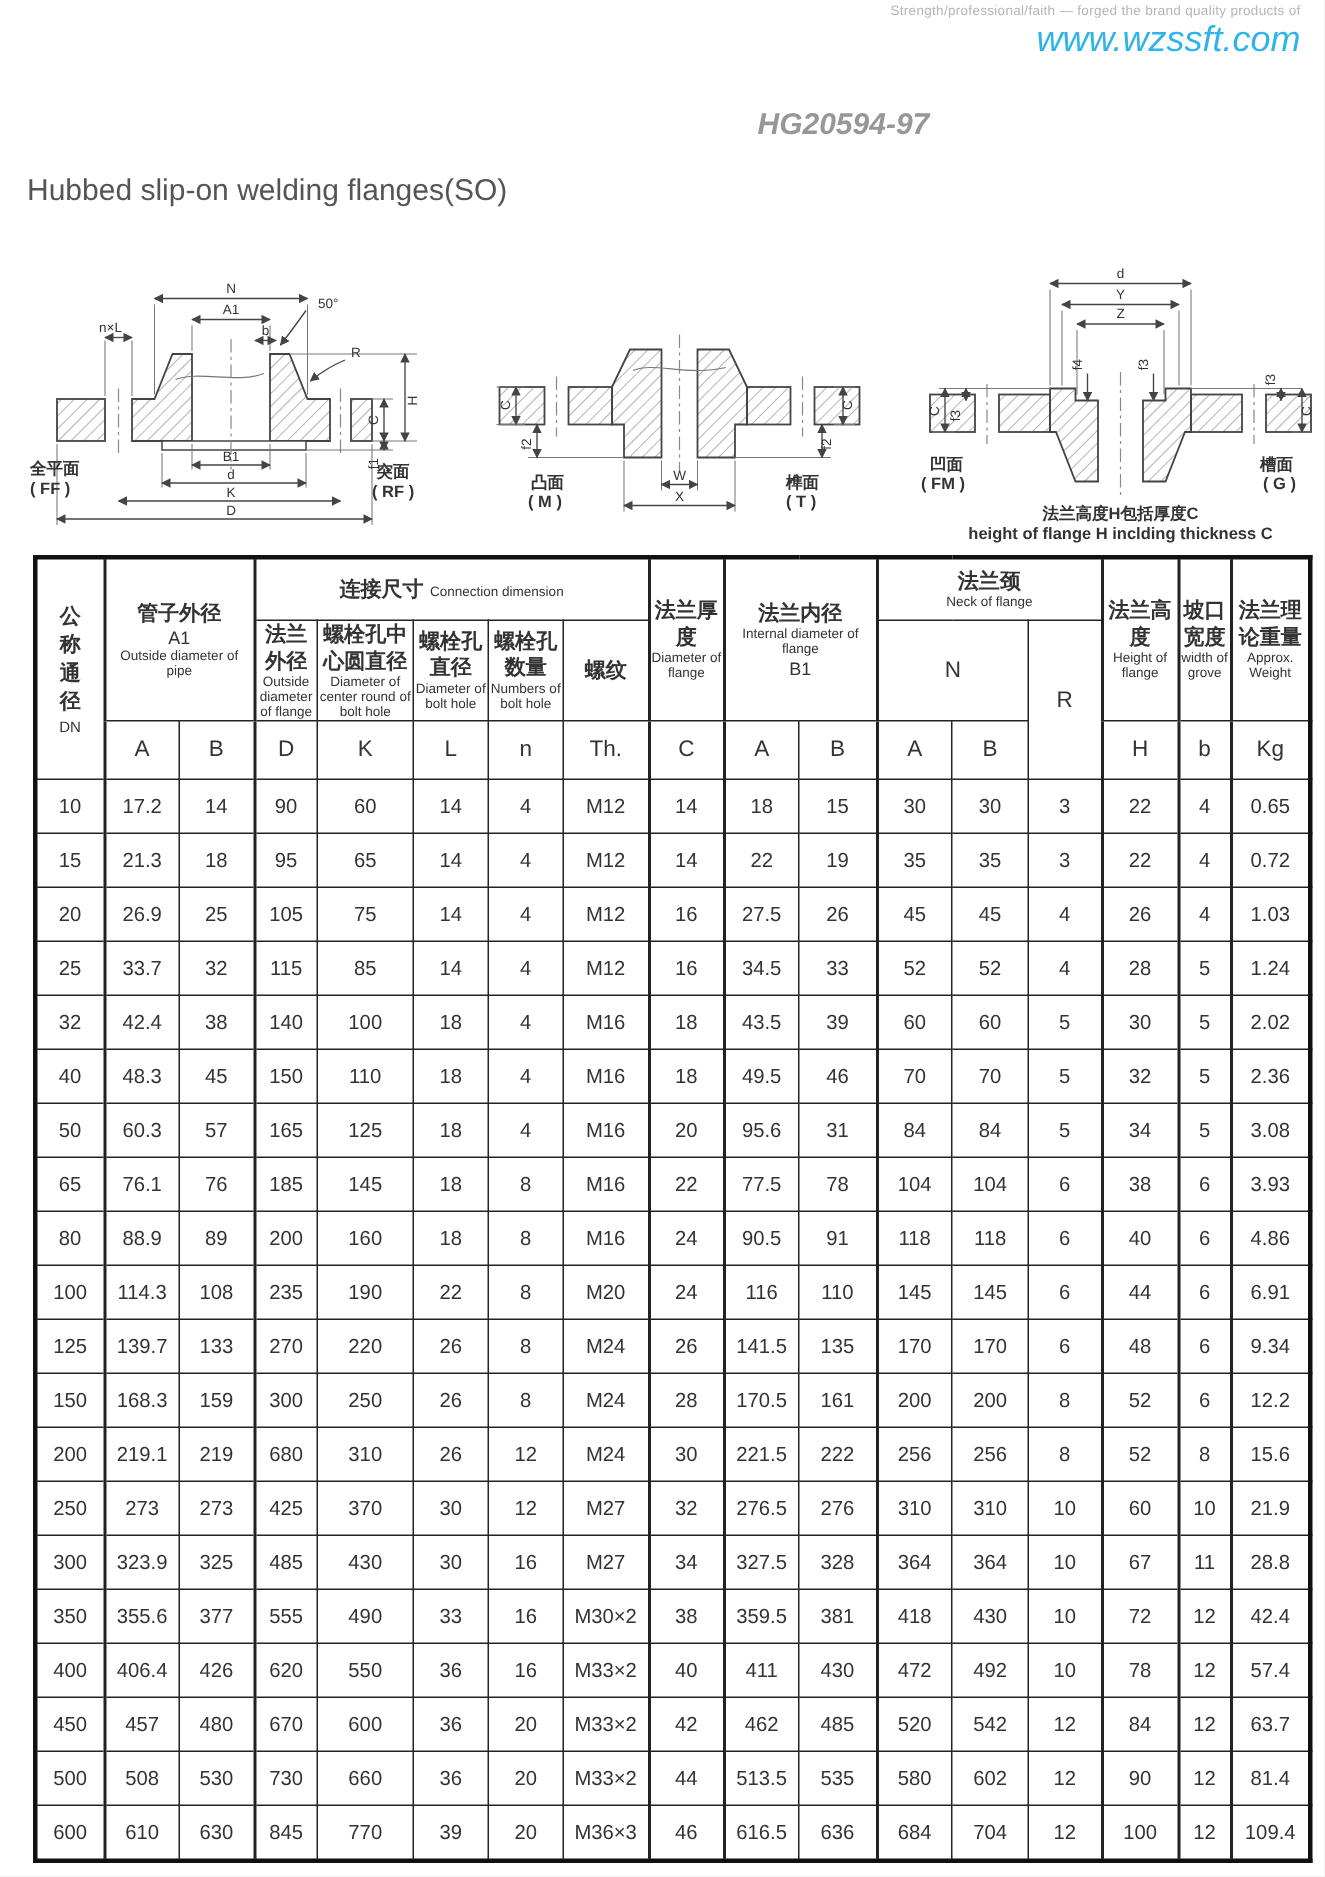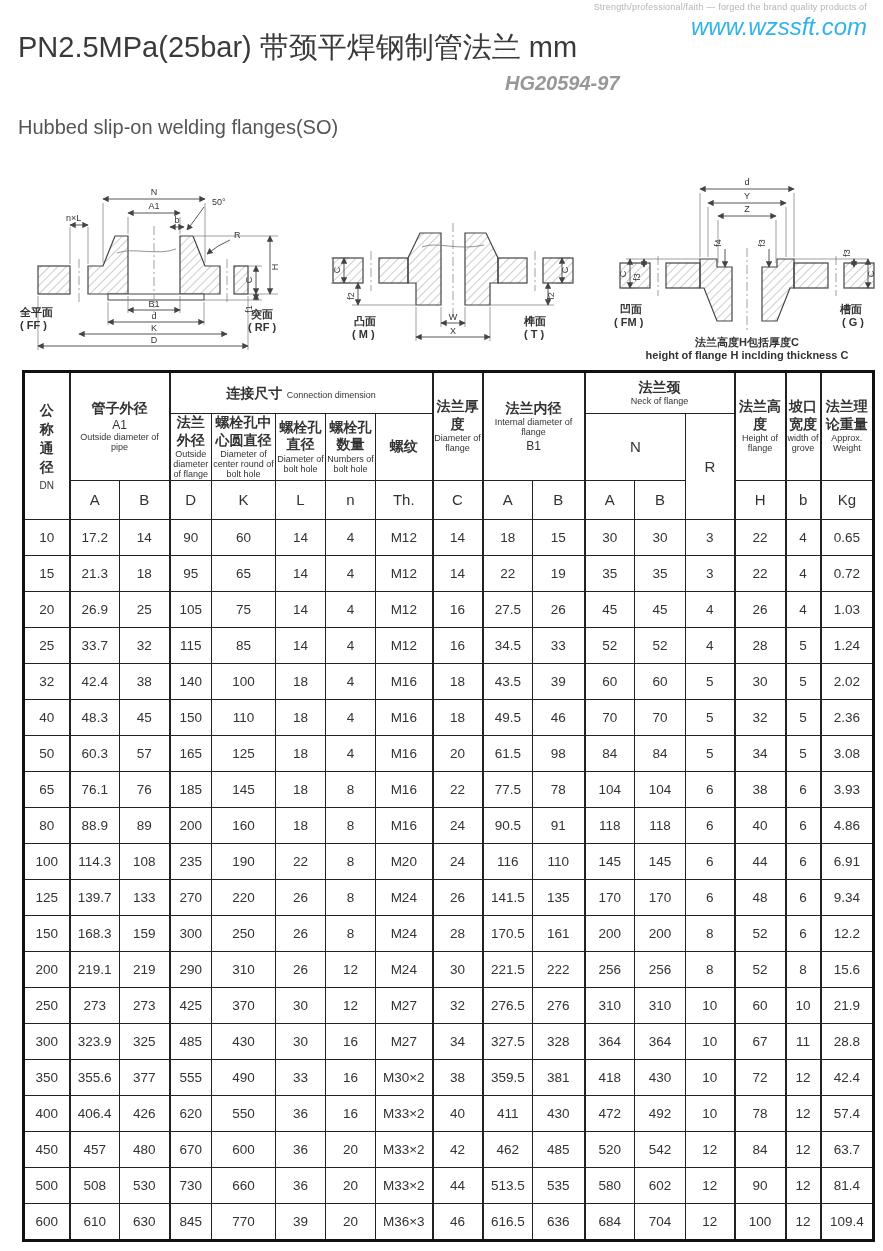--- a/index.html
+++ b/index.html
@@ -37,21 +37,20 @@
   
   .pagenum{position:absolute;top:1272px;right:20px;font-size:18px;color:#4a4a4a;}
 </style>
 </head>
 <body>
 
 <div class="page">
 
   <div class="tagline">Strength/professional/faith — forged the brand quality products of</div>
   <div class="website">www.wzssft.com</div>
-  <div class="title">PN2.5MPa(25bar) 带颈平焊钢制管法兰  mm</div>
   <div class="subtitle">Hubbed slip-on welding flanges(SO)</div>
   <div class="standard">HG20594-97</div>
 
   <div class="diagrams">
 
     <div class="diagram d1">
       <svg width="290" height="195" viewBox="0 0 290 195">
         <defs>
           <pattern id="h1" width="6" height="6" patternTransform="rotate(45)" patternUnits="userSpaceOnUse">
             <line x1="0" y1="0" x2="0" y2="6" stroke="#999" stroke-width="1"></line>
@@ -472,22 +471,22 @@
         <tr>
           <td>50</td>
           <td>60.3</td>
           <td>57</td>
           <td>165</td>
           <td>125</td>
           <td>18</td>
           <td>4</td>
           <td>M16</td>
           <td>20</td>
-          <td>61.5</td>
-          <td>98</td>
+          <td>95.6</td>
+          <td>31</td>
           <td>84</td>
           <td>84</td>
           <td>5</td>
           <td>34</td>
           <td>5</td>
           <td>3.08</td>
         </tr>
         <tr>
           <td>65</td>
           <td>76.1</td>
@@ -580,21 +579,21 @@
           <td>200</td>
           <td>8</td>
           <td>52</td>
           <td>6</td>
           <td>12.2</td>
         </tr>
         <tr>
           <td>200</td>
           <td>219.1</td>
           <td>219</td>
-          <td>290</td>
+          <td>680</td>
           <td>310</td>
           <td>26</td>
           <td>12</td>
           <td>M24</td>
           <td>30</td>
           <td>221.5</td>
           <td>222</td>
           <td>256</td>
           <td>256</td>
           <td>8</td>

